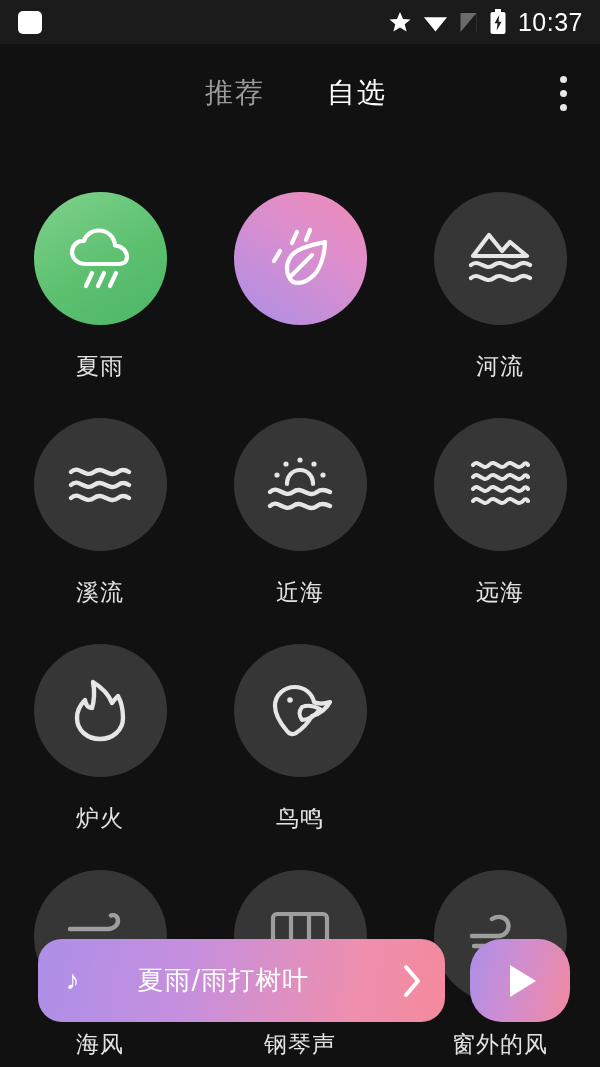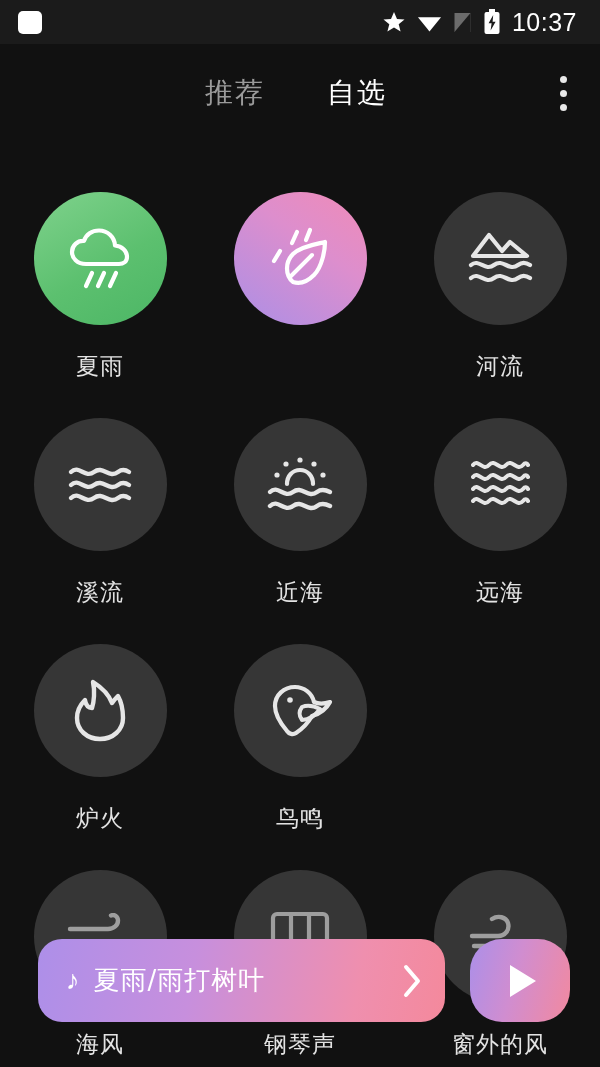--- a/index.html
+++ b/index.html
@@ -15,21 +15,21 @@
   .statusbar{
     position:absolute; top:0; left:0; width:600px; height:44px;
     background:#1b1b1b;
     display:flex; align-items:center;
   }
   .sb-left{ padding-left:18px; display:flex; align-items:center; }
   .sb-appicon{
     width:24px; height:23px; background:#ffffff; border-radius:5px;
   }
   .sb-right{
-    margin-left:auto; padding-right:23px;
+    margin-left:auto; padding-right:17px;
     display:flex; align-items:center; gap:11px;
   }
   .sb-time{
     color:#ffffff; font-size:25px; letter-spacing:.5px;
     font-family:"Liberation Sans",sans-serif;
   }
   .icon-star{ width:24px; height:24px; display:block; }
   .icon-wifi{ width:25px; height:24px; display:block; }
   .icon-signal{ width:19px; height:24px; display:block; }
   .icon-battery{ width:18px; height:26px; display:block; }
@@ -96,20 +96,21 @@
     position:absolute; left:38px; bottom:45px; width:407px; height:83px;
     border-radius:24px;
     background:linear-gradient(100deg,#ad8fe9 0%,#c78fdd 38%,#ef8fae 78%,#f4899c 100%);
     display:flex; align-items:center; padding:0 22px 0 28px;
     cursor:pointer;
   }
   .note-icon{ color:#ffffff; font-size:27px; line-height:1; margin-right:14px; }
   .player-title{
     color:#ffffff; font-size:26px; letter-spacing:1px;
     font-family:"DejaVu Sans",sans-serif;
+    margin-left:44px;
   }
   .player-chevron{ margin-left:auto; display:block; }
   .play-btn{
     position:absolute; left:470px; bottom:45px; width:100px; height:83px;
     border-radius:32px;
     background:linear-gradient(105deg,#ab8fe9 0%,#d08dd0 45%,#f2899f 100%);
     display:flex; align-items:center; justify-content:center;
     cursor:pointer;
   }
   .play-tri{

